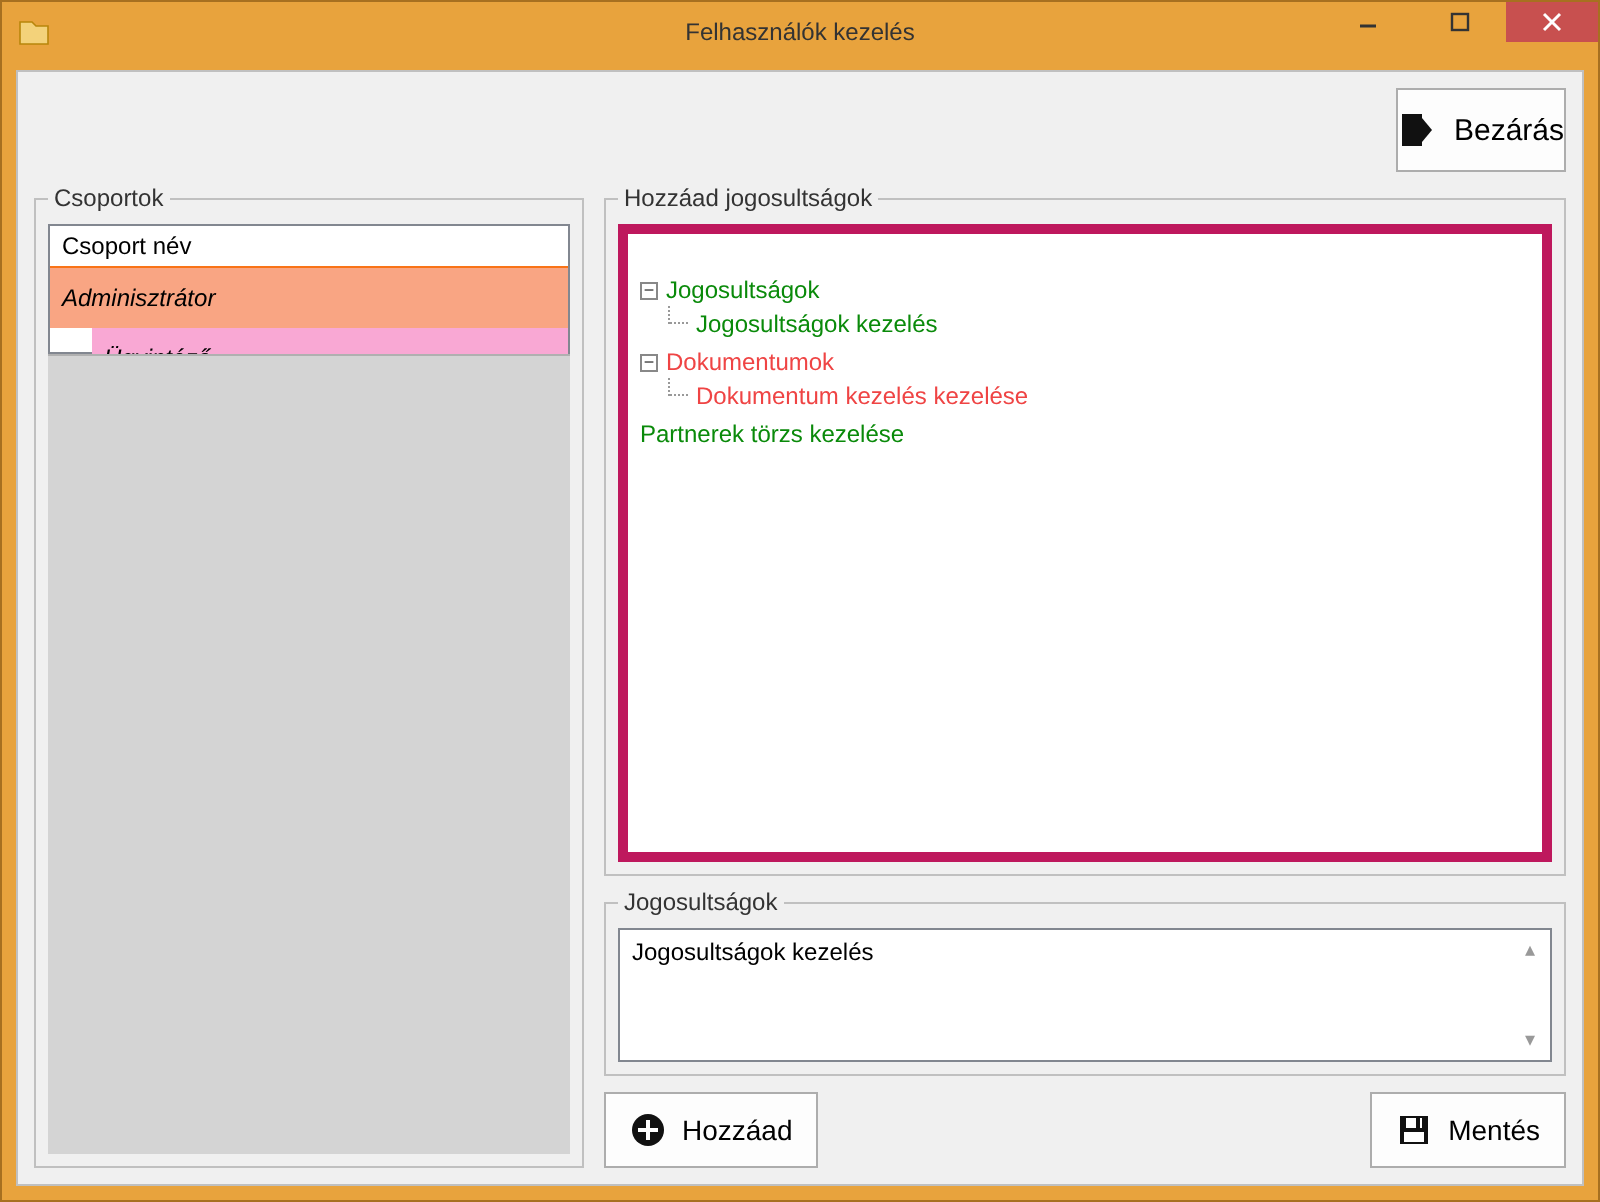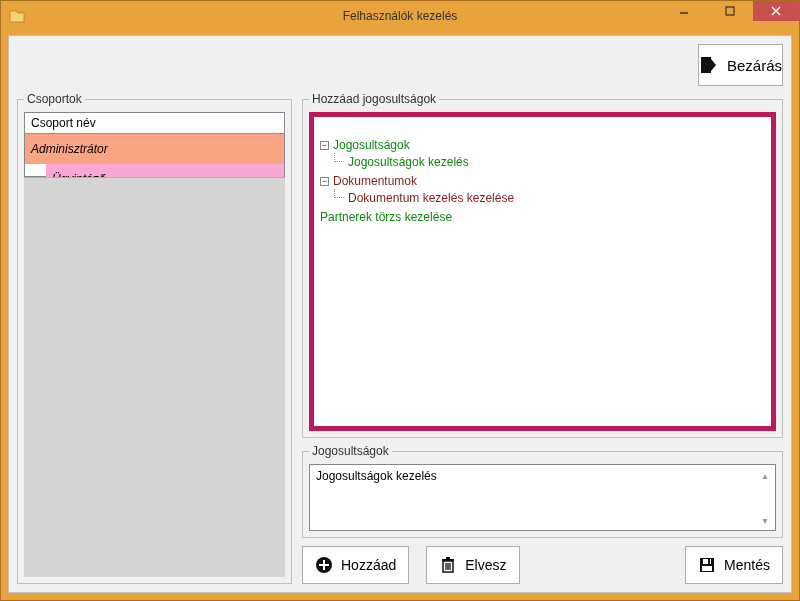--- a/index.html
+++ b/index.html
@@ -180,21 +180,21 @@
     border: 1px solid #888;
     background: #fff;
     text-align: center;
     font-size: 9px;
     line-height: 7px;
     margin-right: 4px;
     vertical-align: 1px;
     color: #333;
   }
   .node-lbl.green { color: #0a8a0a; }
-  .node-lbl.red { color: #7f1d1d; }
+  .node-lbl.red { color: #ef4444; }
   .perm-box {
     height: 94px;
     flex: none;
   }
   .perm-text {
     width: 100%;
     flex: 1;
     border: 1px solid #828790;
     background: #fff;
     padding: 4px 6px;
@@ -207,21 +207,21 @@
     width: 16px;
     height: 16px;
     color: #999;
     display: flex;
     align-items: center;
     justify-content: center;
     font-size: 10px;
   }
   .bottom-btns {
     display: flex;
-    gap: 17px;
+    gap: 4px;
     padding-top: 2px;
   }
   .bottom-btns .spacer { flex: 1; }
   .btn.small { padding: 9px 12px; font-size: 14px; }
 </style>
 </head>
 <body>
 
 <div class="window">
 
@@ -314,33 +314,20 @@
           <div class="btn small">
             <span>
               <svg width="18" height="18" viewBox="0 0 18 18">
                   <circle cx="9" cy="9" r="8" fill="#111"></circle>
                   <line x1="9" y1="4" x2="9" y2="14" stroke="#fff" stroke-width="2"></line>
                   <line x1="4" y1="9" x2="14" y2="9" stroke="#fff" stroke-width="2"></line>
                 </svg>
             </span>
             <span>Hozzáad</span>
           </div>
-          <div class="btn small">
-            <span>
-              <svg width="18" height="18" viewBox="0 0 18 18">
-                <rect x="4" y="5" width="10" height="11" fill="none" stroke="#111" stroke-width="1.5"></rect>
-                <line x1="7" y1="7" x2="7" y2="14" stroke="#111" stroke-width="1.3"></line>
-                <line x1="9" y1="7" x2="9" y2="14" stroke="#111" stroke-width="1.3"></line>
-                <line x1="11" y1="7" x2="11" y2="14" stroke="#111" stroke-width="1.3"></line>
-                <rect x="3" y="3" width="12" height="2" fill="#111"></rect>
-                <rect x="7" y="1" width="4" height="2" fill="#111"></rect>
-              </svg>
-            </span>
-            <span>Elvesz</span>
-          </div>
           <div class="spacer"></div>
           <div class="btn small">
             <span>
               <svg width="18" height="18" viewBox="0 0 18 18">
                 <rect x="2" y="2" width="14" height="14" fill="#111"></rect>
                 <rect x="5" y="3" width="8" height="5" fill="#fff"></rect>
                 <rect x="4" y="10" width="10" height="5" fill="#fff"></rect>
                 <rect x="10" y="3" width="2" height="5" fill="#111"></rect>
               </svg>
             </span>

